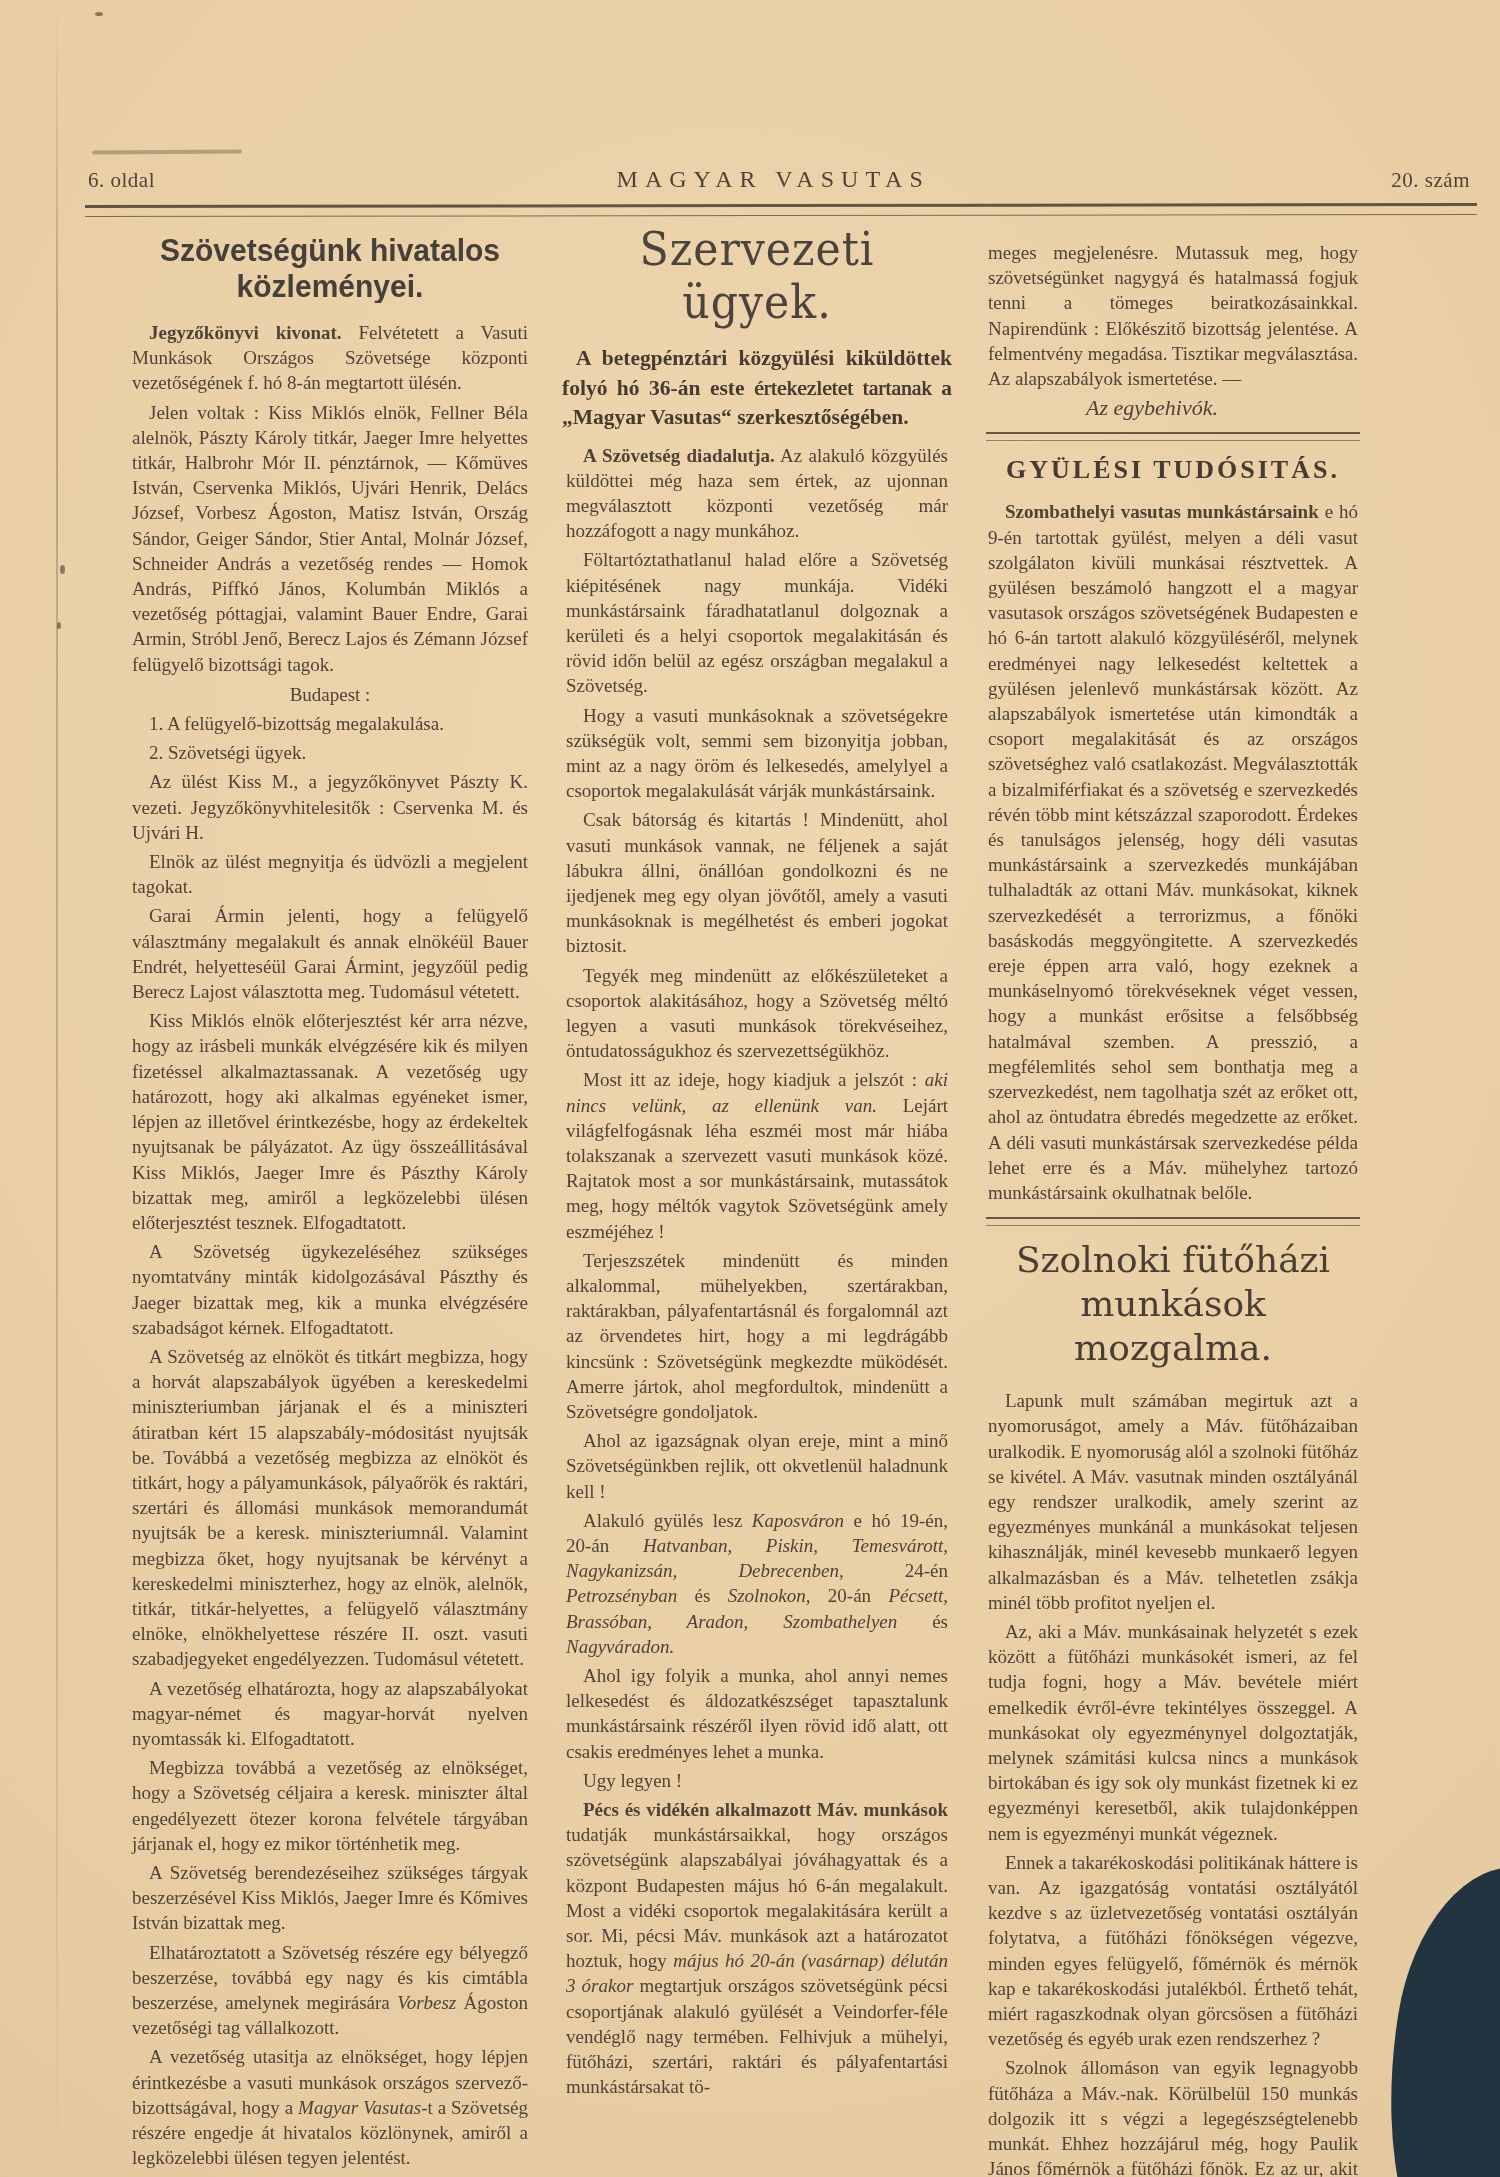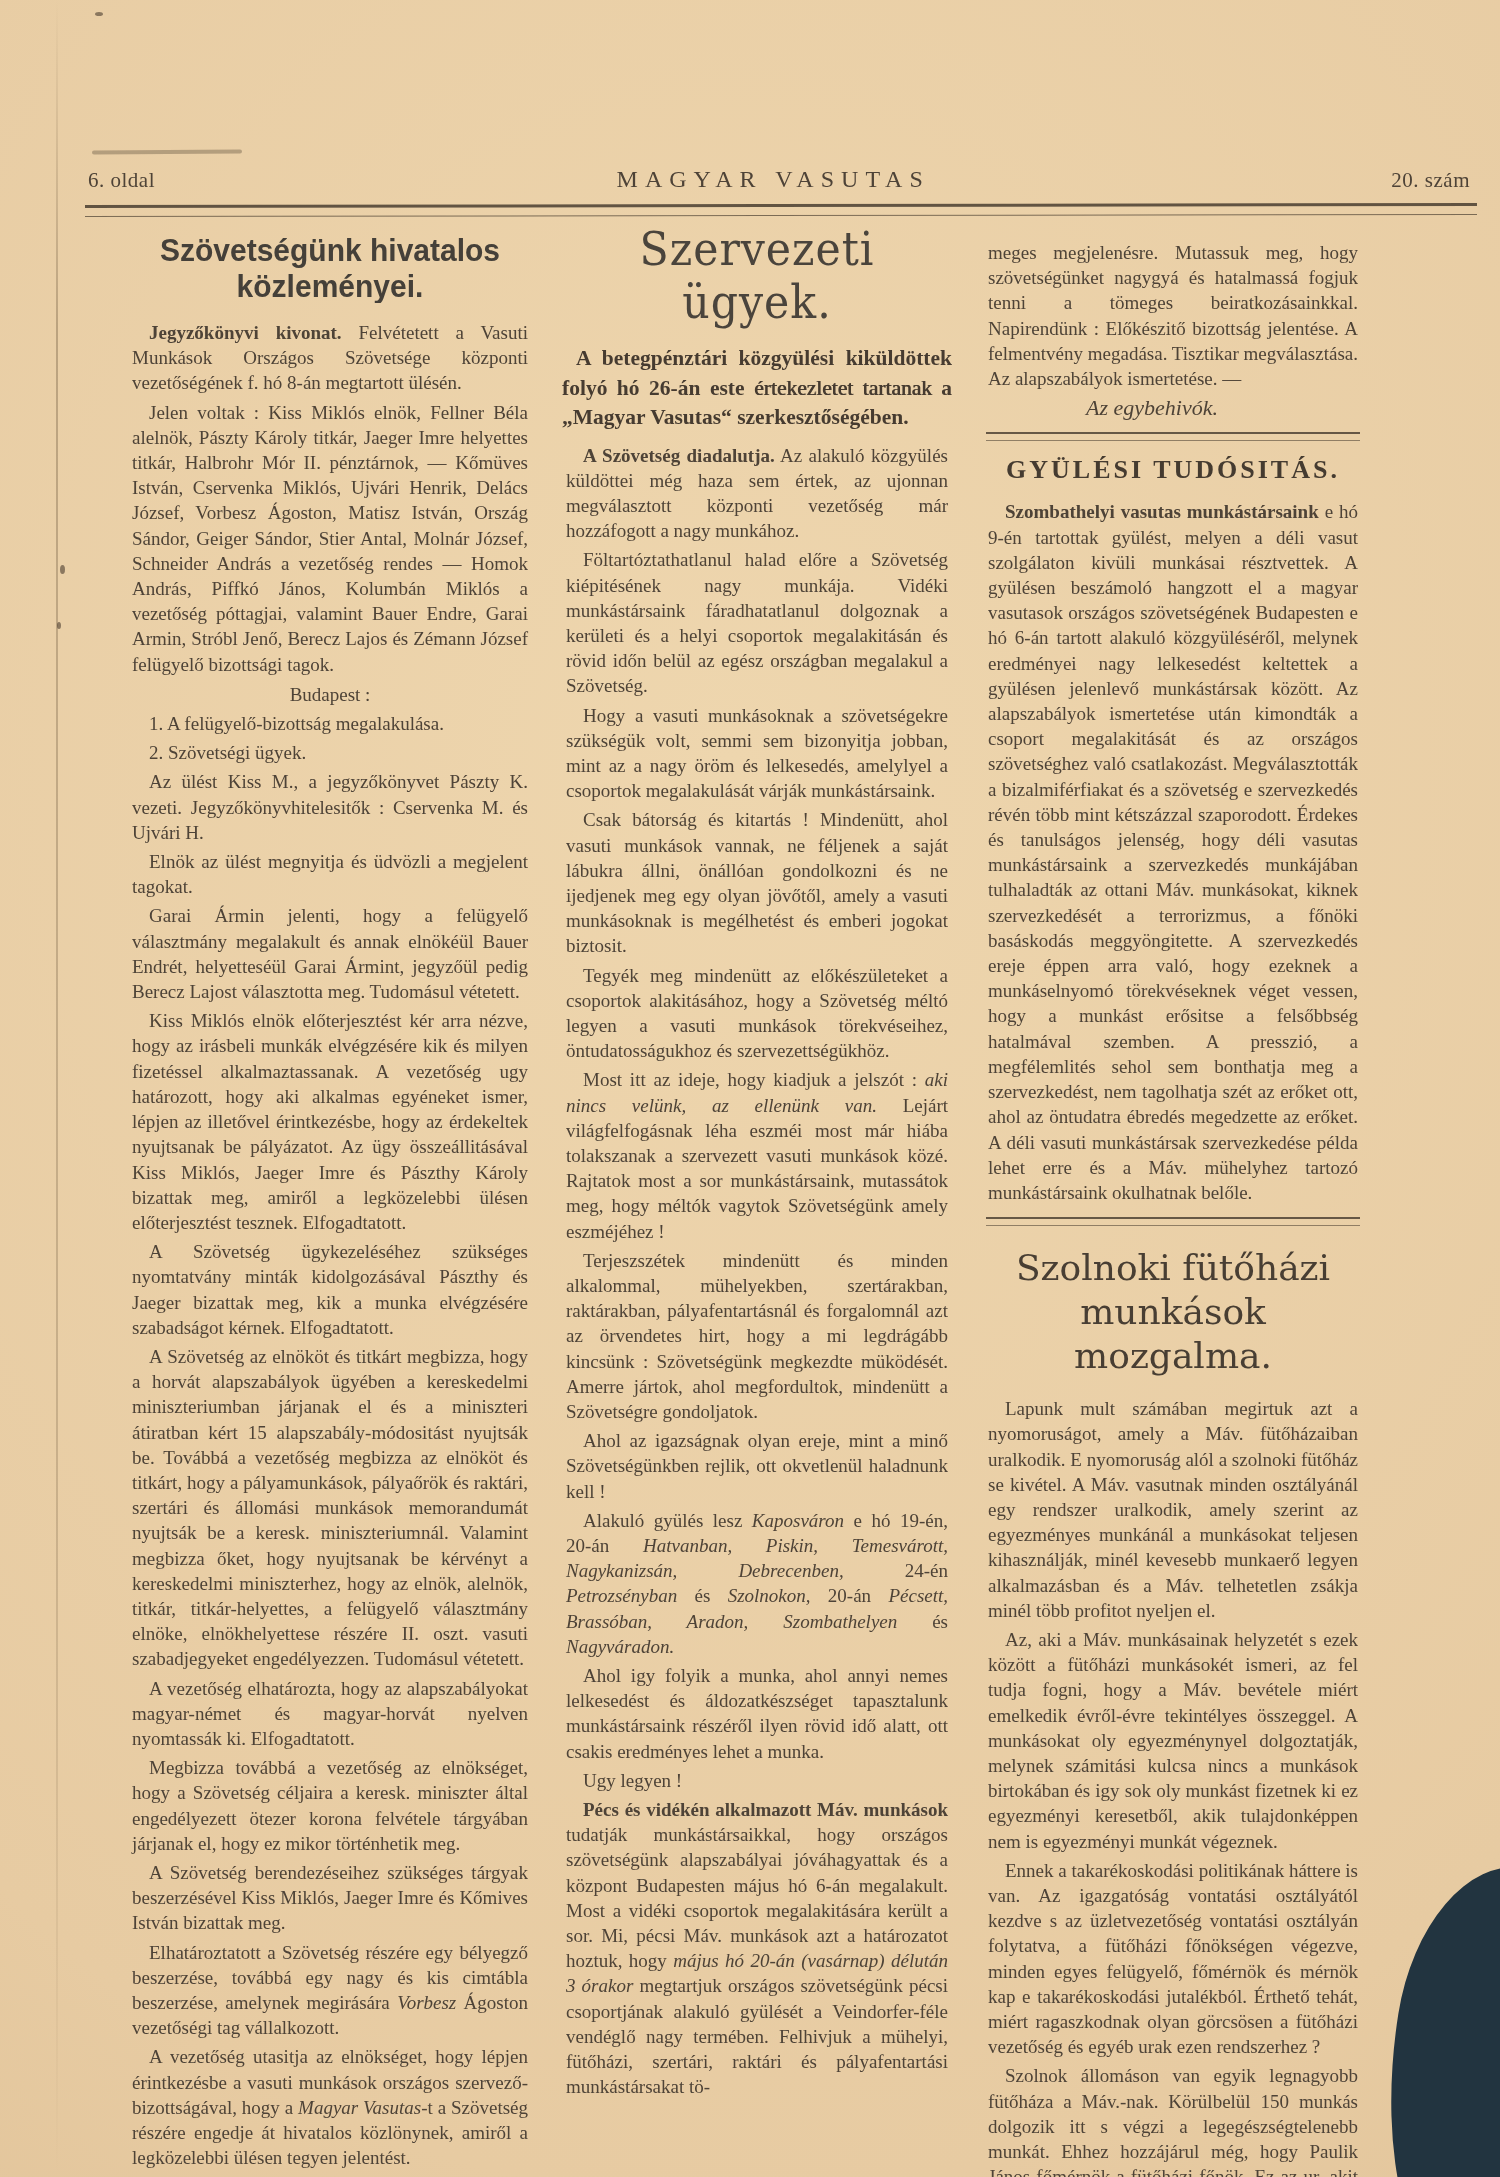--- a/index.html
+++ b/index.html
@@ -26,21 +26,21 @@
   .colbody p.date{margin-top:3px;}
   .colbody p.right{text-align:center;text-indent:0;padding-right:42px;margin:4px 0 8px;font-size:22px;}
   .colbody p.notice{font-size:21.5px;line-height:29.5px;font-weight:bold;text-indent:14px;margin:2px 0 10px;color:#463b30;}
   .column-title{margin:0;}
   .t-gothic{font-family:"Liberation Sans",sans-serif;font-weight:bold;font-size:30px;text-align:center;
     margin:6px 0 18px;color:#454039;transform:scaleY(1.06);}
   .t-display{font-family:"DejaVu Serif",serif;font-weight:normal;font-size:44px;text-align:center;
     letter-spacing:1px;margin:-4px 0 18px;color:#4a443c;transform:scale(.97,1.04);}
   .h2caps{font-size:26px;font-weight:bold;letter-spacing:3px;text-align:center;margin:14px 0 14px;color:#453b30;}
   .hdisplay{font-family:"DejaVu Serif",serif;font-size:36px;line-height:44px;font-weight:normal;
-    text-align:center;margin:20px 0 18px;color:#483e33;}
+    text-align:center;margin:12px 0 18px;color:#483e33;}
   .rule{height:6px;border-top:2px solid rgba(70,58,45,.8);border-bottom:1px solid rgba(70,58,45,.55);margin:12px 2px;}
   
   .b{font-weight:bold;}
   .i{font-style:italic;}
   .bb{font-weight:normal;text-shadow:.7px 0 0 currentColor;}
   
   .sigrow{display:flex;justify-content:space-between;margin-top:14px;}
   .sig{width:48%;text-align:center;}
   .signame{font-style:italic;font-weight:bold;font-size:20.5px;line-height:26px;}
   
@@ -94,21 +94,21 @@
           <div class="sig">
             <div class="signame">Pászthy Károly s. k.</div>
           </div>
         </div>
       </div>
   </div>
 
   <div class="col" id="col-mid">
     <h1 class="column-title t-display">Szervezeti ügyek.</h1>
     <div class="colbody">
-        <p class="notice"><span>A betegpénztári közgyülési kiküldöttek folyó hó 26-án este </span><span class="bb">értekezletet tartanak</span><span> a „Magyar Vasutas“ szerkesztőségében.</span></p>
+        <p class="notice"><span>A betegpénztári közgyülési kiküldöttek folyó hó 36-án este </span><span class="bb">értekezletet tartanak</span><span> a „Magyar Vasutas“ szerkesztőségében.</span></p>
         <p class="p"><span class="b">A Szövetség diadalutja.</span><span> Az alakuló közgyülés küldöttei még haza sem értek, az ujonnan megválasztott központi vezetőség már hozzáfogott a nagy munkához.</span></p>
         <p class="p"><span>Föltartóztathatlanul halad előre a Szövetség kiépitésének nagy munkája. Vidéki munkástársaink fáradhatatlanul dolgoznak a kerületi és a helyi csoportok megalakitásán és rövid időn belül az egész országban megalakul a Szövetség.</span></p>
         <p class="p"><span>Hogy a vasuti munkásoknak a szövetségekre szükségük volt, semmi sem bizonyitja jobban, mint az a nagy öröm és lelkesedés, amelylyel a csoportok megalakulását várják munkástársaink.</span></p>
         <p class="p"><span>Csak bátorság és kitartás ! Mindenütt, ahol vasuti munkások vannak, ne féljenek a saját lábukra állni, önállóan gondolkozni és ne ijedjenek meg egy olyan jövőtől, amely a vasuti munkásoknak is megélhetést és emberi jogokat biztosit.</span></p>
         <p class="p"><span>Tegyék meg mindenütt az előkészületeket a csoportok alakitásához, hogy a Szövetség méltó legyen a vasuti munkások törekvéseihez, öntudatosságukhoz és szervezettségükhöz.</span></p>
         <p class="p"><span>Most itt az ideje, hogy kiadjuk a jelszót : </span><span class="i">aki nincs velünk, az ellenünk van.</span><span> Lejárt világfelfogásnak léha eszméi most már hiába tolakszanak a szervezett vasuti munkások közé. Rajtatok most a sor munkástársaink, mutassátok meg, hogy méltók vagytok Szövetségünk amely eszméjéhez !</span></p>
         <p class="p"><span>Terjeszszétek mindenütt és minden alkalommal, mühelyekben, szertárakban, raktárakban, pályafentartásnál és forgalomnál azt az örvendetes hirt, hogy a mi legdrágább kincsünk : Szövetségünk megkezdte müködését. Amerre jártok, ahol megfordultok, mindenütt a Szövetségre gondoljatok.</span></p>
         <p class="p"><span>Ahol az igazságnak olyan ereje, mint a minő Szövetségünkben rejlik, ott okvetlenül haladnunk kell !</span></p>
         <p class="p"><span>Alakuló gyülés lesz </span><span class="i">Kaposváron</span><span> e hó 19-én, 20-án </span><span class="i">Hatvanban, Piskin, Temesvárott, Nagykanizsán, Debrecenben,</span><span> 24-én </span><span class="i">Petrozsényban</span><span> és </span><span class="i">Szolnokon,</span><span> 20-án </span><span class="i">Pécsett, Brassóban, Aradon, Szombathelyen</span><span> és </span><span class="i">Nagyváradon.</span></p>
         <p class="p"><span>Ahol igy folyik a munka, ahol annyi nemes lelkesedést és áldozatkészséget tapasztalunk munkástársaink részéről ilyen rövid idő alatt, ott csakis eredményes lehet a munka.</span></p>

